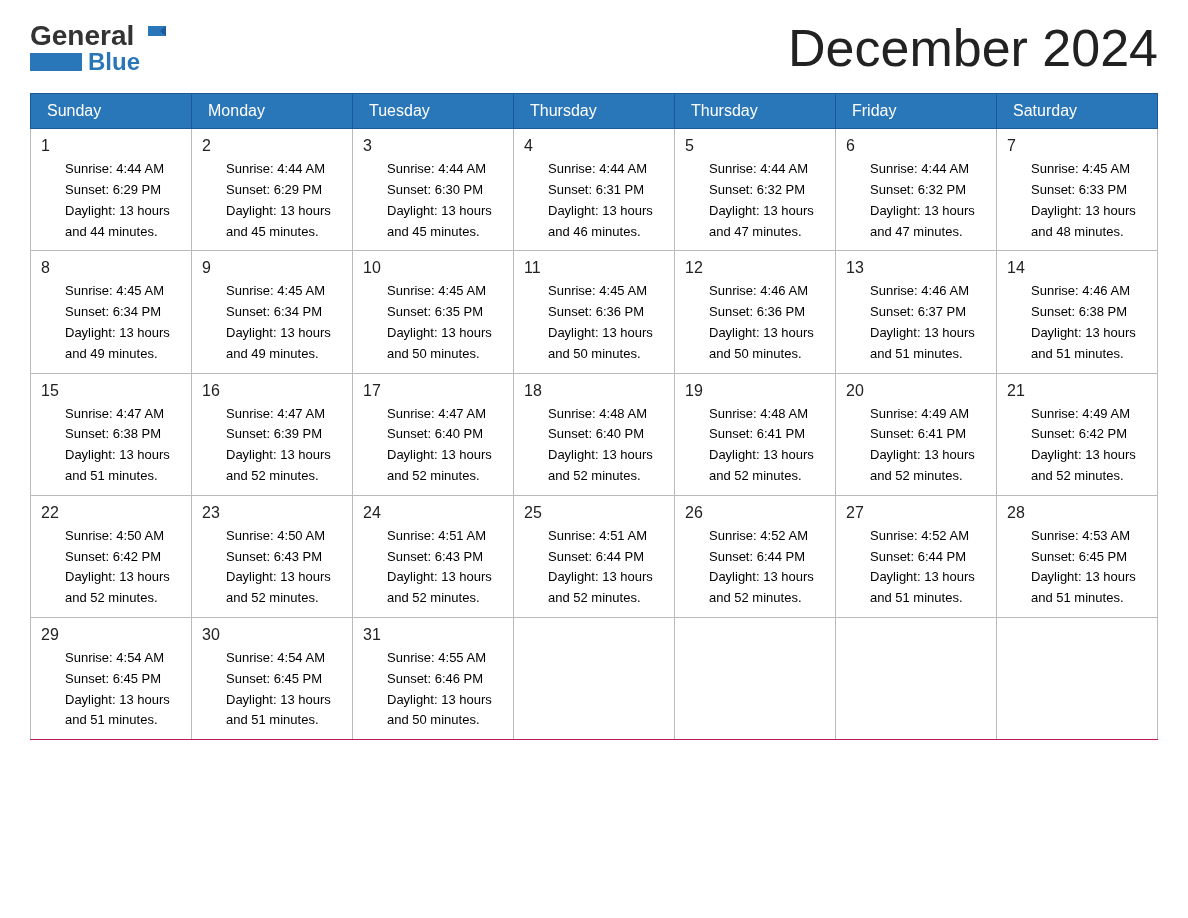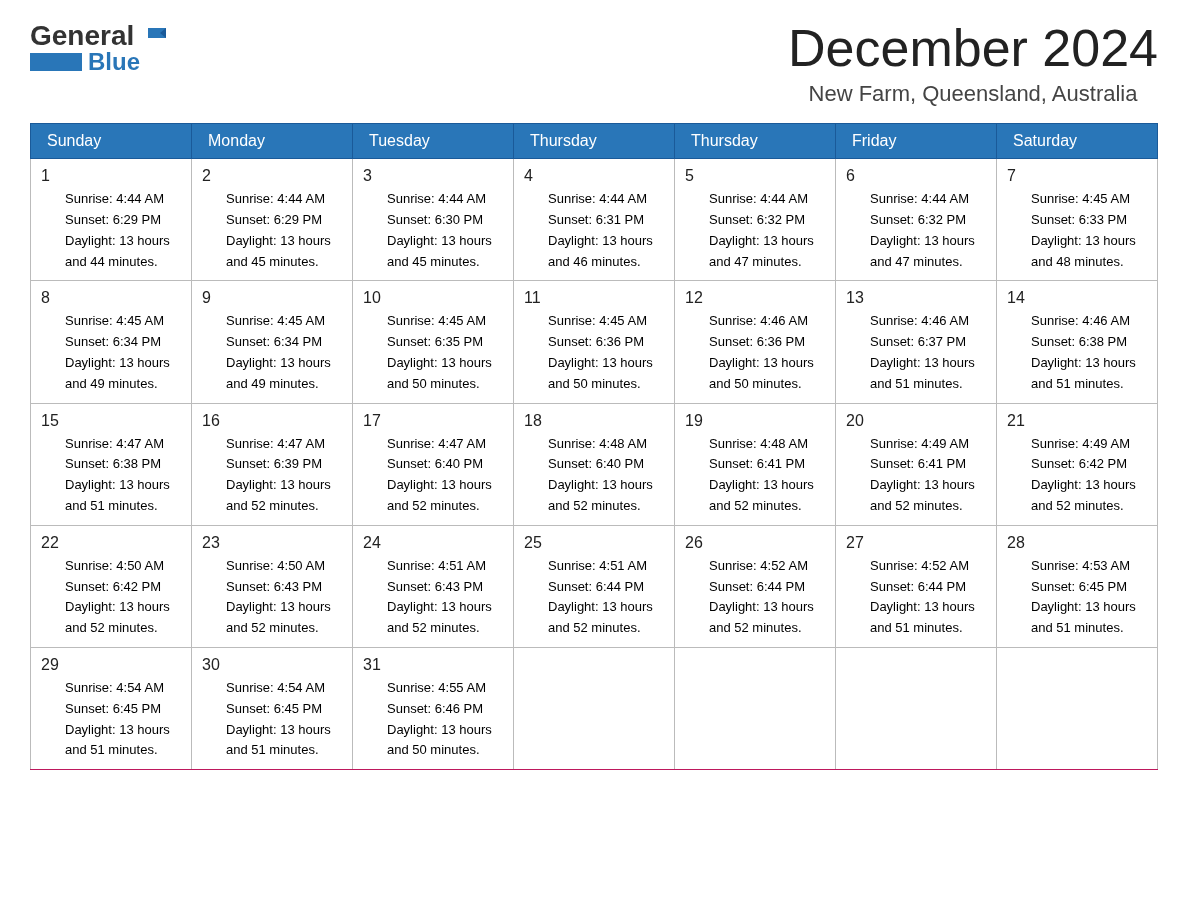--- a/index.html
+++ b/index.html
@@ -16,21 +16,21 @@
       align-items: flex-start;
       margin-bottom: 16px;
     }
     .logo-wrapper {
       display: flex;
       flex-direction: column;
       align-items: flex-start;
     }
     .logo-line1 {
       display: flex;
-      align-items: center;
+      align-items: flex-start;
       gap: 8px;
     }
     .logo-line2 {
       display: flex;
       align-items: center;
       gap: 2px;
       margin-top: -4px;
     }
     .title-area {
       text-align: center;
@@ -103,21 +103,20 @@
         </svg>
       </span>
     </div>
     <div class="logo-line2">
       <span style="display:inline-block;width:52px;height:18px;background:#2976b8;"></span>
       <span style="font-size:24px;font-weight:bold;color:#2976b8;margin-left:4px;">Blue</span>
     </div>
   </div>
   <div class="title-area">
     <div class="month-title">December 2024</div>
-    <div class="location-title">New Farm, Queensland, Australia</div>
   </div>
 </div>
 
 <table class="calendar-table">
   <thead>
     <tr>
     <th>Sunday</th>
         <th>Monday</th>
         <th>Tuesday</th>
         <th>Thursday</th>

